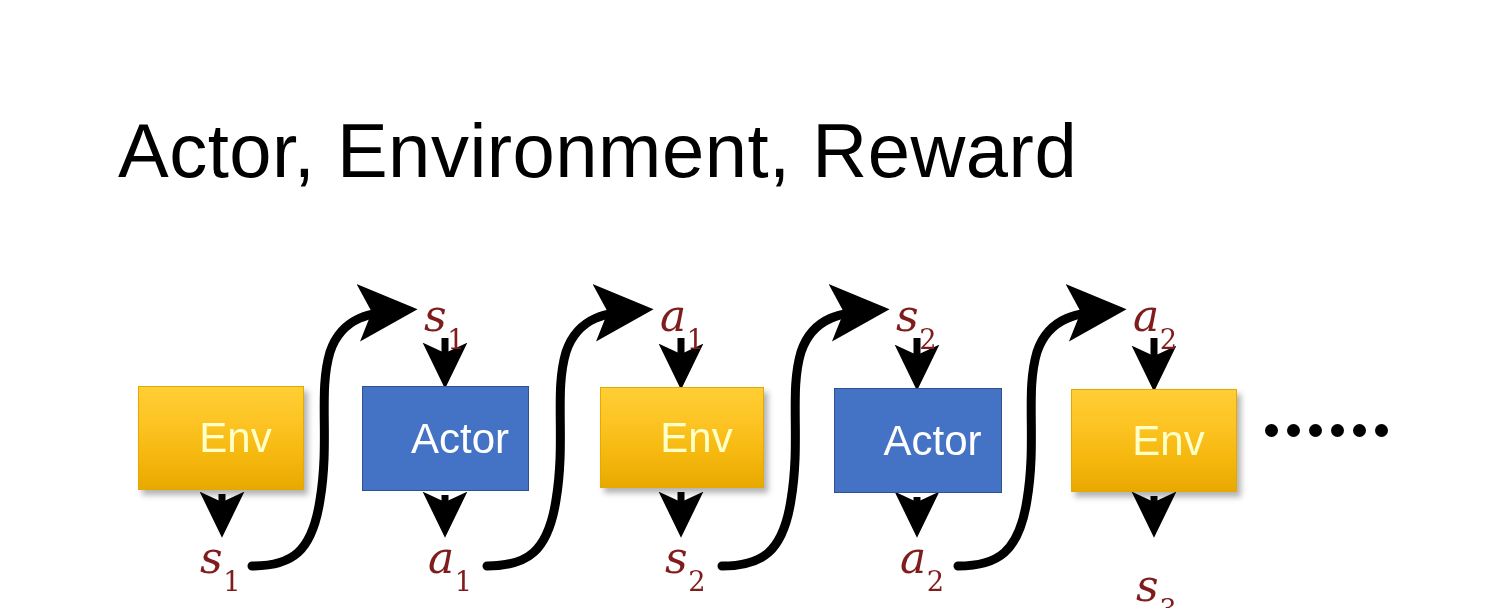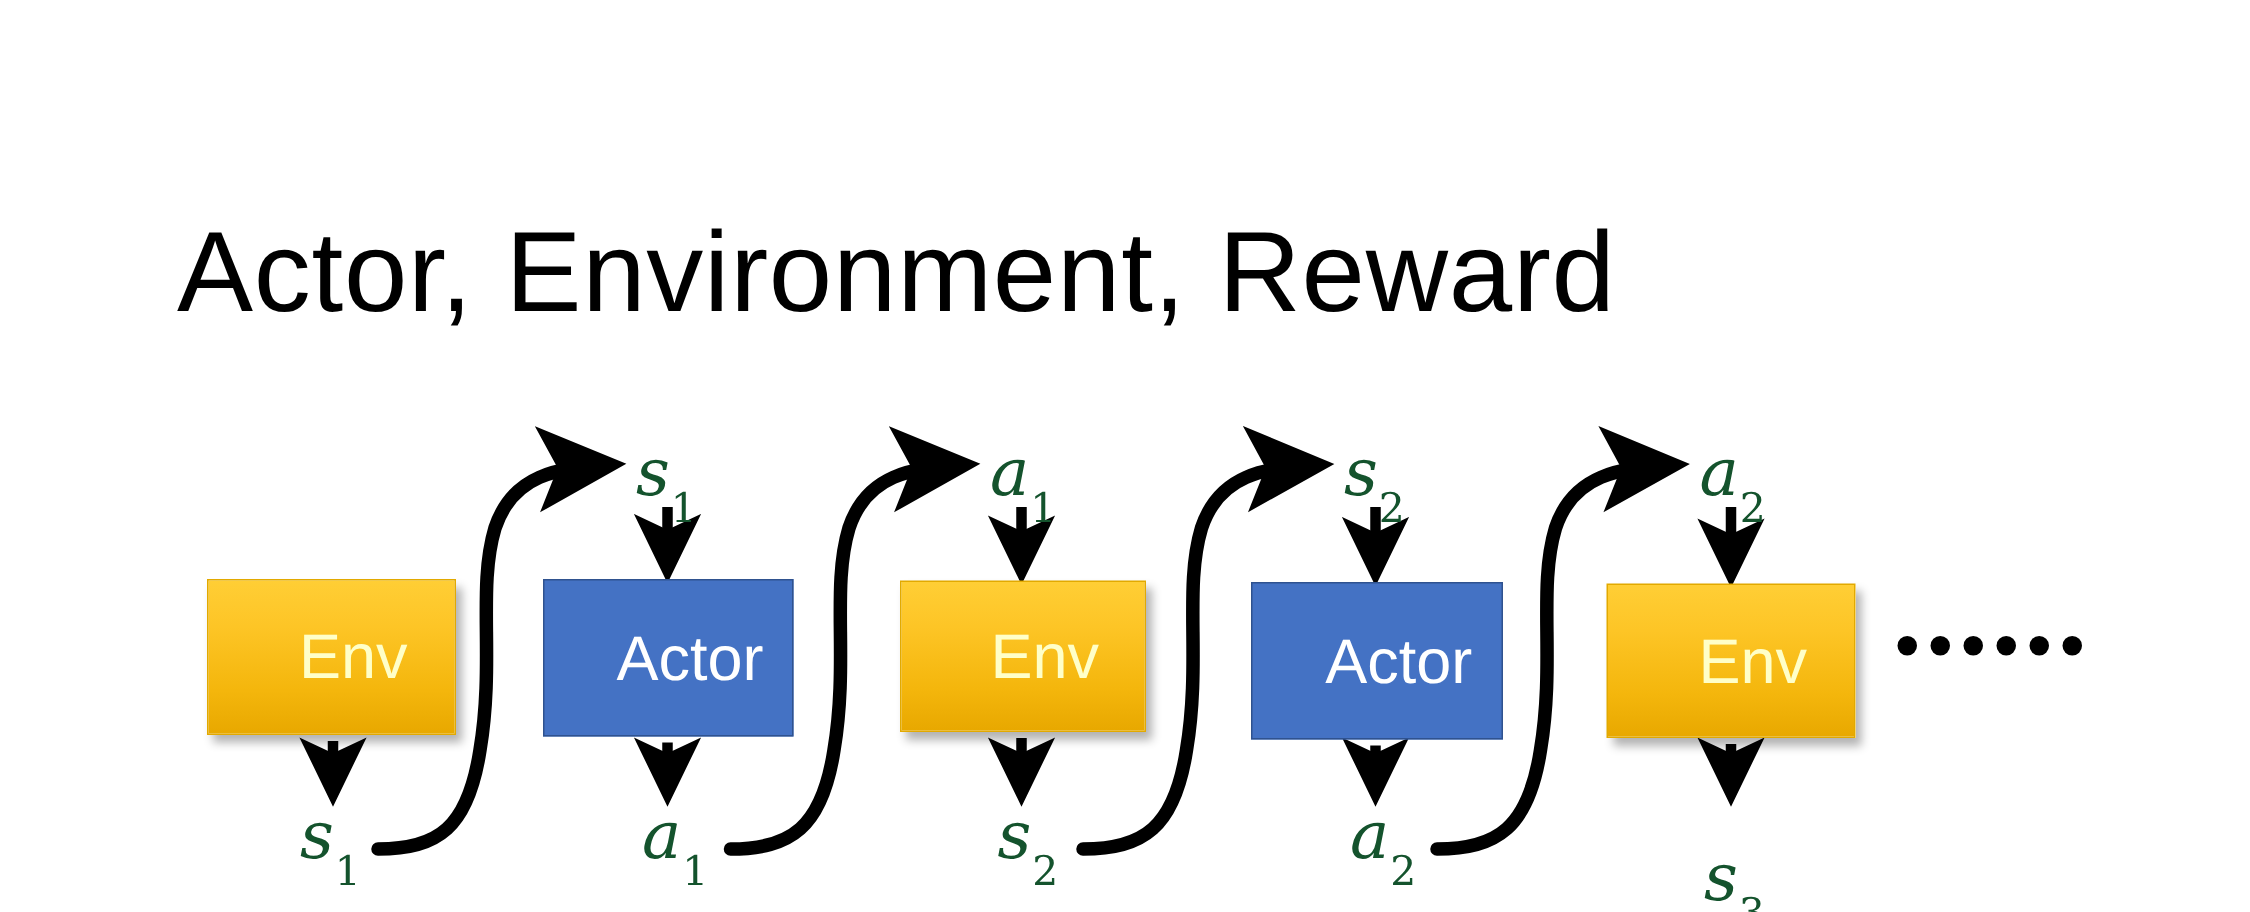--- a/index.html
+++ b/index.html
@@ -27,21 +27,20 @@
     position: absolute;
     left: 118px;
     top: 113px;
     font-family: "Liberation Sans", sans-serif;
     font-size: 76px;
     font-weight: 300;
     letter-spacing: 0.5px;
     color: #000000;
     white-space: nowrap;
     line-height: 1.0;
-    margin-top: 31px;
   }
 
   
   #diagram {
     position: absolute;
     left: 0;
     top: 0;
     width: 1500px;
     height: 608px;
   }
@@ -81,21 +80,21 @@
     box-shadow: none;
   }
 
   
   .mathlabel {
     position: absolute;
     font-family: "DejaVu Serif", serif;
     font-style: italic;
     font-size: 44px;
     line-height: 1;
-    color: #14532d;
+    color: #7f1d1d;
     white-space: nowrap;
   }
   .mathlabel sub {
     font-size: 0.62em;
     font-style: normal;
     line-height: 0;
     position: relative;
     bottom: -0.30em;
     margin-left: 0.02em;
   }

